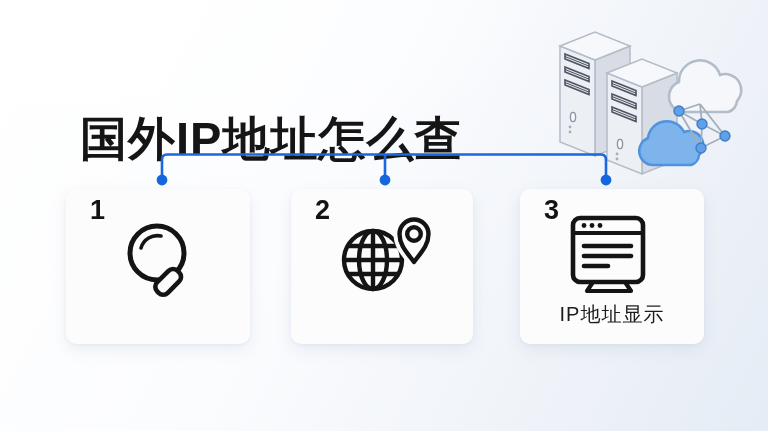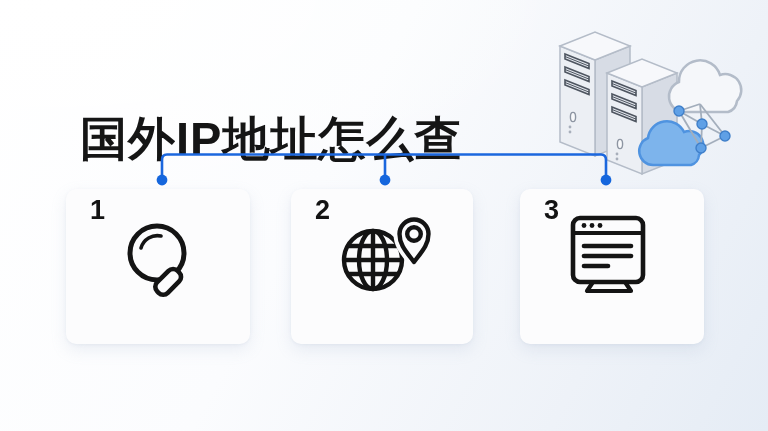--- a/index.html
+++ b/index.html
@@ -154,15 +154,16 @@
       <circle cx="17" cy="11.5" r="2.4" fill="#141414"></circle>
       <circle cx="25" cy="11.5" r="2.4" fill="#141414"></circle>
       <circle cx="33" cy="11.5" r="2.4" fill="#141414"></circle>
       <g stroke="#141414" stroke-width="4.6" stroke-linecap="round">
         <line x1="17" y1="32" x2="64" y2="32"></line>
         <line x1="17" y1="42" x2="64" y2="42"></line>
         <line x1="17" y1="52" x2="41" y2="52"></line>
       </g>
       <path d="M26,68 L20,77 L64,77 L58,68" fill="none" stroke="#141414" stroke-width="4.2" stroke-linejoin="round"></path>
     </svg>
+    <div class="card-label">IP地址显示</div>
   </div>
 
 </div>
 
 </body></html>

